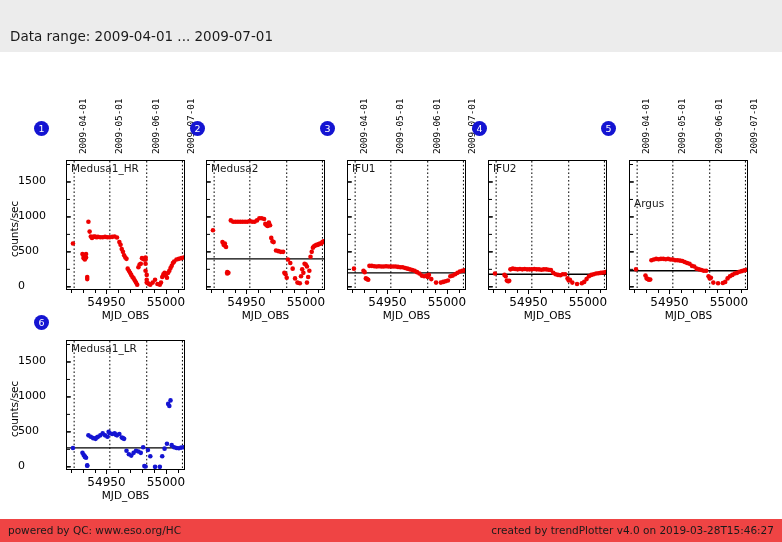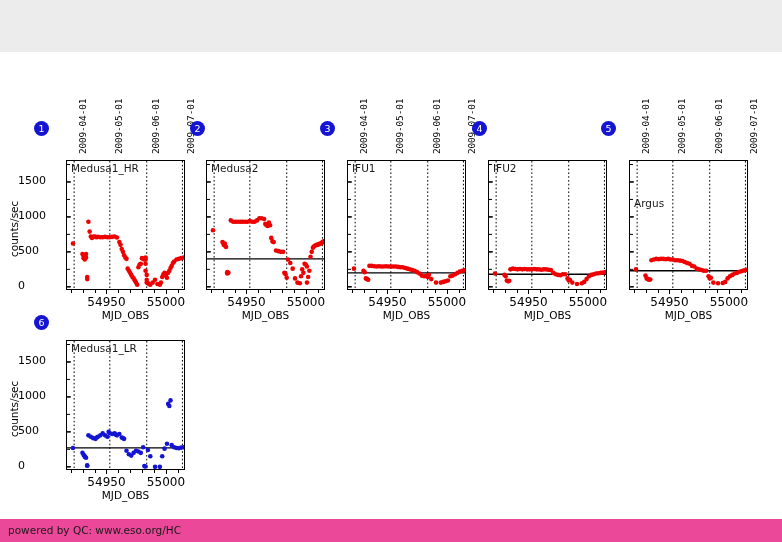--- a/index.html
+++ b/index.html
@@ -20,21 +20,21 @@
     font-size:17px;color:#1a1a1a;font-weight:400;
     white-space:nowrap;
   }
   #subtitle{
     position:absolute;left:10px;top:28px;
     font-size:13.5px;color:#1a1a1a;font-weight:400;
     white-space:nowrap;
   }
   #footer{
     position:absolute;left:0;top:519px;width:782px;height:23px;
-    background:#ec4899;
+    background:#ef4444;
   }
   #footer-left{
     position:absolute;left:8px;top:5px;font-size:10.5px;color:#1a1a1a;
     white-space:nowrap;
   }
   #footer-right{
     position:absolute;right:8px;top:5px;font-size:10.5px;color:#1a1a1a;
     white-space:nowrap;
   }
   .badge{
@@ -104,20 +104,21 @@
     color:#000;
     white-space:nowrap;
     text-align:left;
   }
   svg.plotsvg{position:absolute;left:0;top:0;}
 </style>
 </head>
 <body>
 
 <div id="header">
+  <div id="subtitle">Data range: 2009-04-01 ... 2009-07-01</div>
 </div>
 
 <div id="plot-area">
     <div class="badge" style="left: 34px; top: 121px;">1</div>
     <div class="datelab" style="left: 77.14px; top: 154px;">2009-04-01</div>
     <div class="datelab" style="left: 112.84px; top: 154px;">2009-05-01</div>
     <div class="datelab" style="left: 149.73px; top: 154px;">2009-06-01</div>
     <div class="datelab" style="left: 185.43px; top: 154px;">2009-07-01</div>
     <div class="plotbox" style="left: 66px; top: 160px; width: 119px; height: 130px;">
       <svg class="plotsvg" width="119" height="130">
@@ -697,13 +698,14 @@
     <div class="xlabel" style="left: 66px; width: 119px; top: 489px;">MJD_OBS</div>
     <div class="ytick-lab" style="left: 18px; width: 42px; top: 458.806px;">0</div>
     <div class="ytick-lab" style="left: 18px; width: 42px; top: 423.86px;">500</div>
     <div class="ytick-lab" style="left: 18px; width: 42px; top: 388.914px;">1000</div>
     <div class="ytick-lab" style="left: 18px; width: 42px; top: 353.968px;">1500</div>
     <div class="ylabel" style="left: 8px; top: 437px;">counts/sec</div>
   </div>
 
 <div id="footer">
   <div id="footer-left">powered by QC: www.eso.org/HC</div>
+  <div id="footer-right">created by trendPlotter v4.0 on 2019-03-28T15:46:27</div>
 </div>
 
 </body></html>

